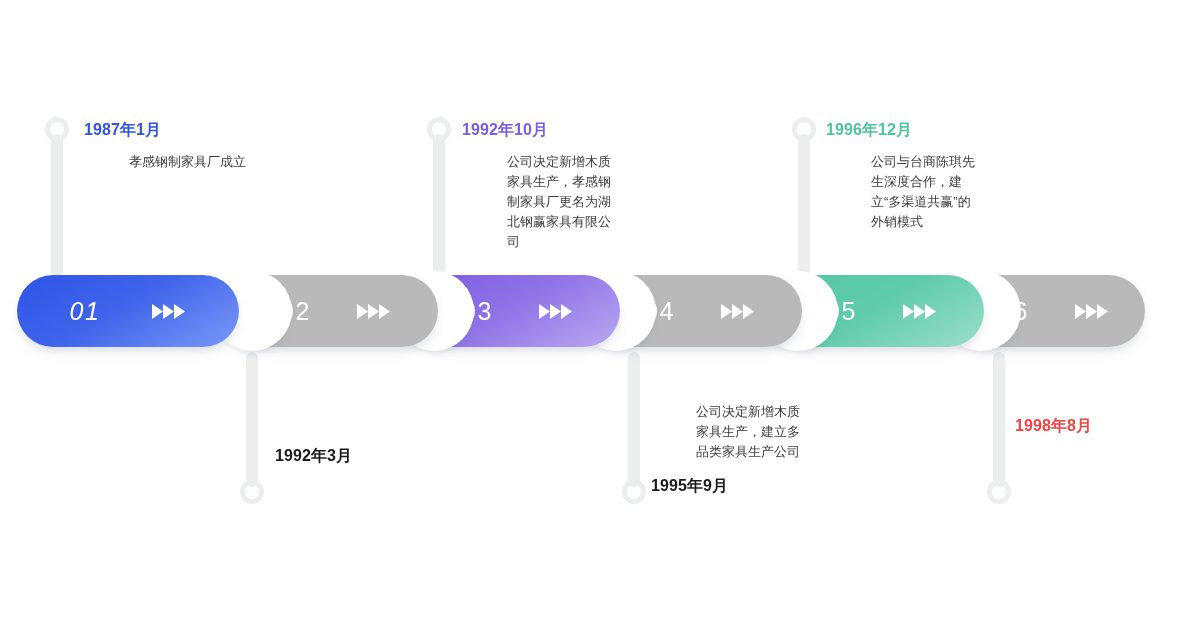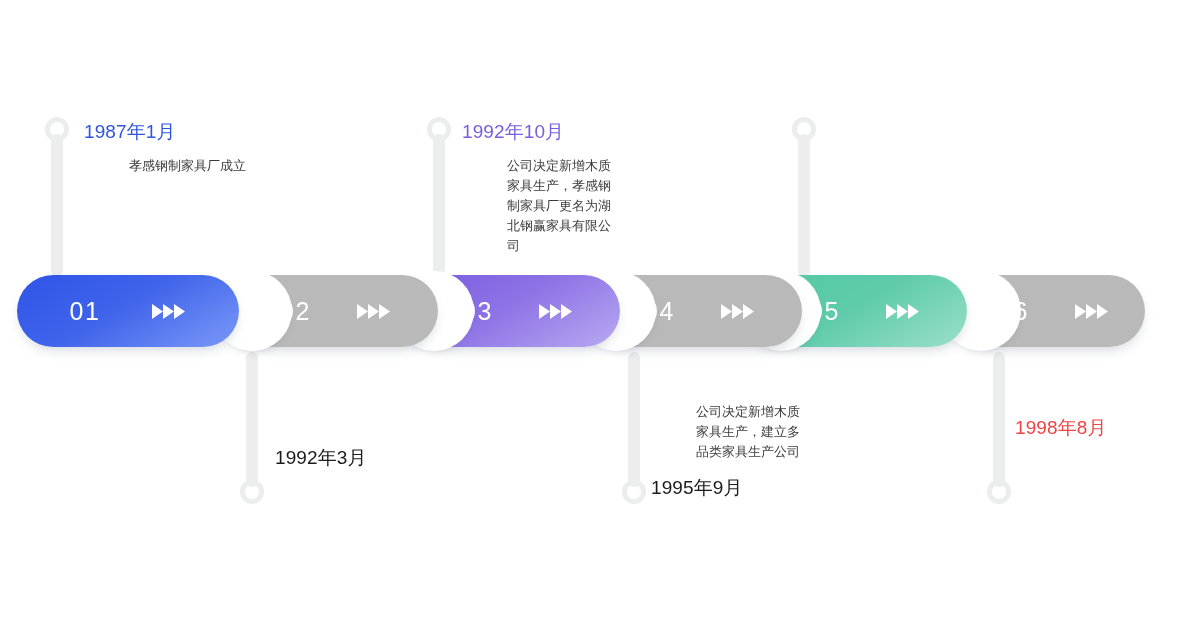--- a/index.html
+++ b/index.html
@@ -50,22 +50,22 @@
   .marker.down .stem { top: 17px; }
   .marker.up .ring   { bottom: 0; border-radius: 46% 46% 50% 50%; }
   .marker.up .stem   { bottom: 17px; }
 
   
   .block {
     position: absolute;
     width: 190px;
   }
   .block .title {
-    font-size: 19px;
-    font-weight: normal;
+    font-size: 16px;
+    font-weight: bold;
     letter-spacing: 0.1px;
     line-height: 1.3;
     white-space: nowrap;
   }
   .block .desc {
     font-size: 13px;
     color: #3c3c3c;
     line-height: 1.55;
     margin-left: 45px;
   }
@@ -163,20 +163,24 @@
   <div class="block top" style="left:84px; top:120px; width:180px;">
     <div class="title" style="color:#2f55e0;">1987年1月</div>
     <div class="desc">孝感钢制家具厂成立</div>
   </div>
 
   <div class="block top" style="left:462px; top:120px; width:150px;">
     <div class="title" style="color:#7b5ce0;">1992年10月</div>
     <div class="desc">公司决定新增木质家具生产，孝感钢制家具厂更名为湖北钢赢家具有限公司</div>
   </div>
 
+  <div class="block top" style="left:826px; top:120px; width:152px;">
+    <div class="title" style="color:#4ec49e;">1996年12月</div>
+    <div class="desc">公司与台商陈琪先生深度合作，建立“多渠道共赢”的外销模式</div>
+  </div>
 
   <div class="block bottom" style="left:275px; top:432px; width:160px;">
     <div class="title" style="color:#1b1b1b;">1992年3月</div>
   </div>
 
   <div class="block bottom" style="left:651px; top:402px; width:152px;">
     <div class="desc">公司决定新增木质家具生产，建立多品类家具生产公司</div>
     <div class="title" style="color:#1b1b1b;">1995年9月</div>
   </div>
 
@@ -196,21 +200,21 @@
         <span class="ffwd">
           <svg viewBox="0 0 34 17" width="34" height="17" aria-hidden="true">
             <path fill="#ffffff" d="M0 1 L11 8.5 L0 16 Z"></path>
             <path fill="#ffffff" d="M11 1 L22 8.5 L11 16 Z"></path>
             <path fill="#ffffff" d="M22 1 L33 8.5 L22 16 Z"></path>
           </svg>
         </span>
       </div>
     </div>
 
-    <div class="seg" style="left:762px; width:205px; z-index:2;">
+    <div class="seg" style="left:779px; width:205px; z-index:2;">
       <div class="clipwrap">
         <div class="fill" style="background:linear-gradient(150deg,#54c9a5 0%,#5fcbab 45%,#9bdfca 100%);"></div>
       </div>
       <div class="notch"></div>
       <div class="body">
         <span class="num">05</span>
         <span class="ffwd">
           <svg viewBox="0 0 34 17" width="34" height="17" aria-hidden="true">
             <path fill="#ffffff" d="M0 1 L11 8.5 L0 16 Z"></path>
             <path fill="#ffffff" d="M11 1 L22 8.5 L11 16 Z"></path>
@@ -264,21 +268,21 @@
         <span class="ffwd">
           <svg viewBox="0 0 34 17" width="34" height="17" aria-hidden="true">
             <path fill="#ffffff" d="M0 1 L11 8.5 L0 16 Z"></path>
             <path fill="#ffffff" d="M11 1 L22 8.5 L11 16 Z"></path>
             <path fill="#ffffff" d="M22 1 L33 8.5 L22 16 Z"></path>
           </svg>
         </span>
       </div>
     </div>
 
-    <div class="seg" style="left:17px; width:222px; z-index:6;">
+    <div class="seg" style="left:17px; width:222px; z-index:6;font-style:italic;">
       <div class="clipwrap">
         <div class="fill" style="background:linear-gradient(150deg,#2f55e8 0%,#3f63ea 45%,#7b99f8 100%);"></div>
       </div>
       <div class="body" style="gap:52px;">
         <span class="num">01</span>
         <span class="ffwd">
           <svg viewBox="0 0 34 17" width="34" height="17" aria-hidden="true">
             <path fill="#ffffff" d="M0 1 L11 8.5 L0 16 Z"></path>
             <path fill="#ffffff" d="M11 1 L22 8.5 L11 16 Z"></path>
             <path fill="#ffffff" d="M22 1 L33 8.5 L22 16 Z"></path>

